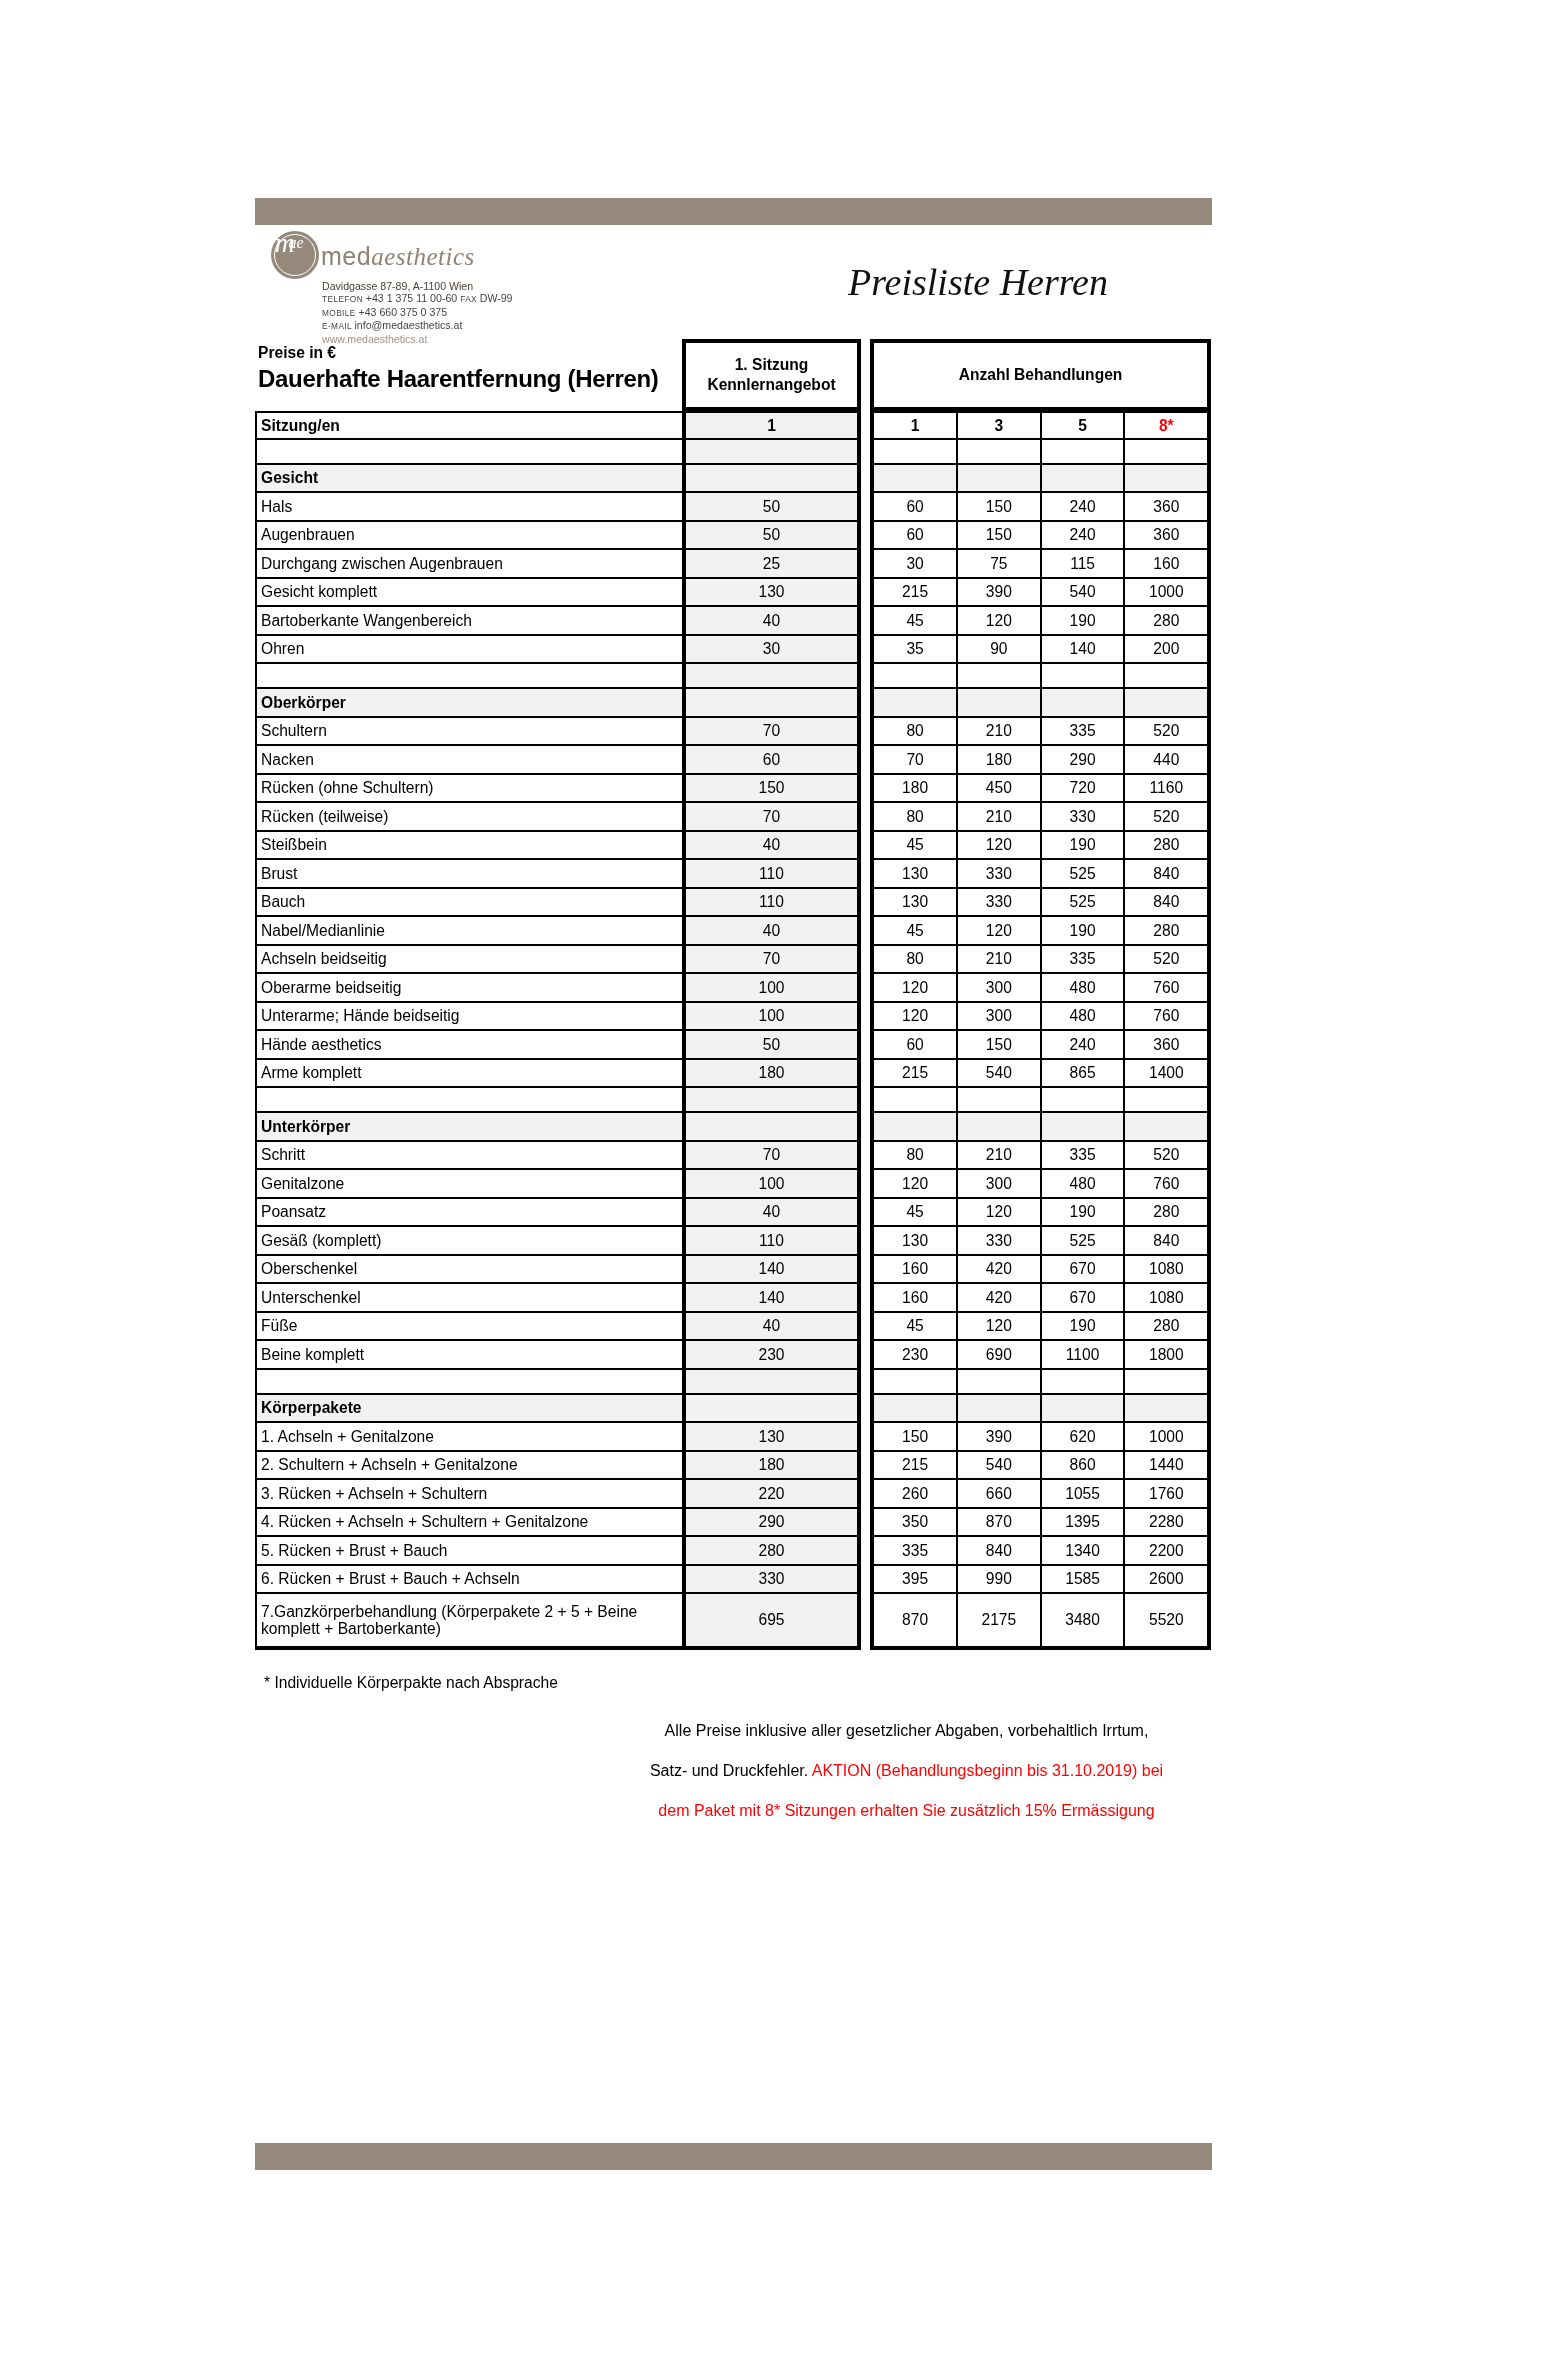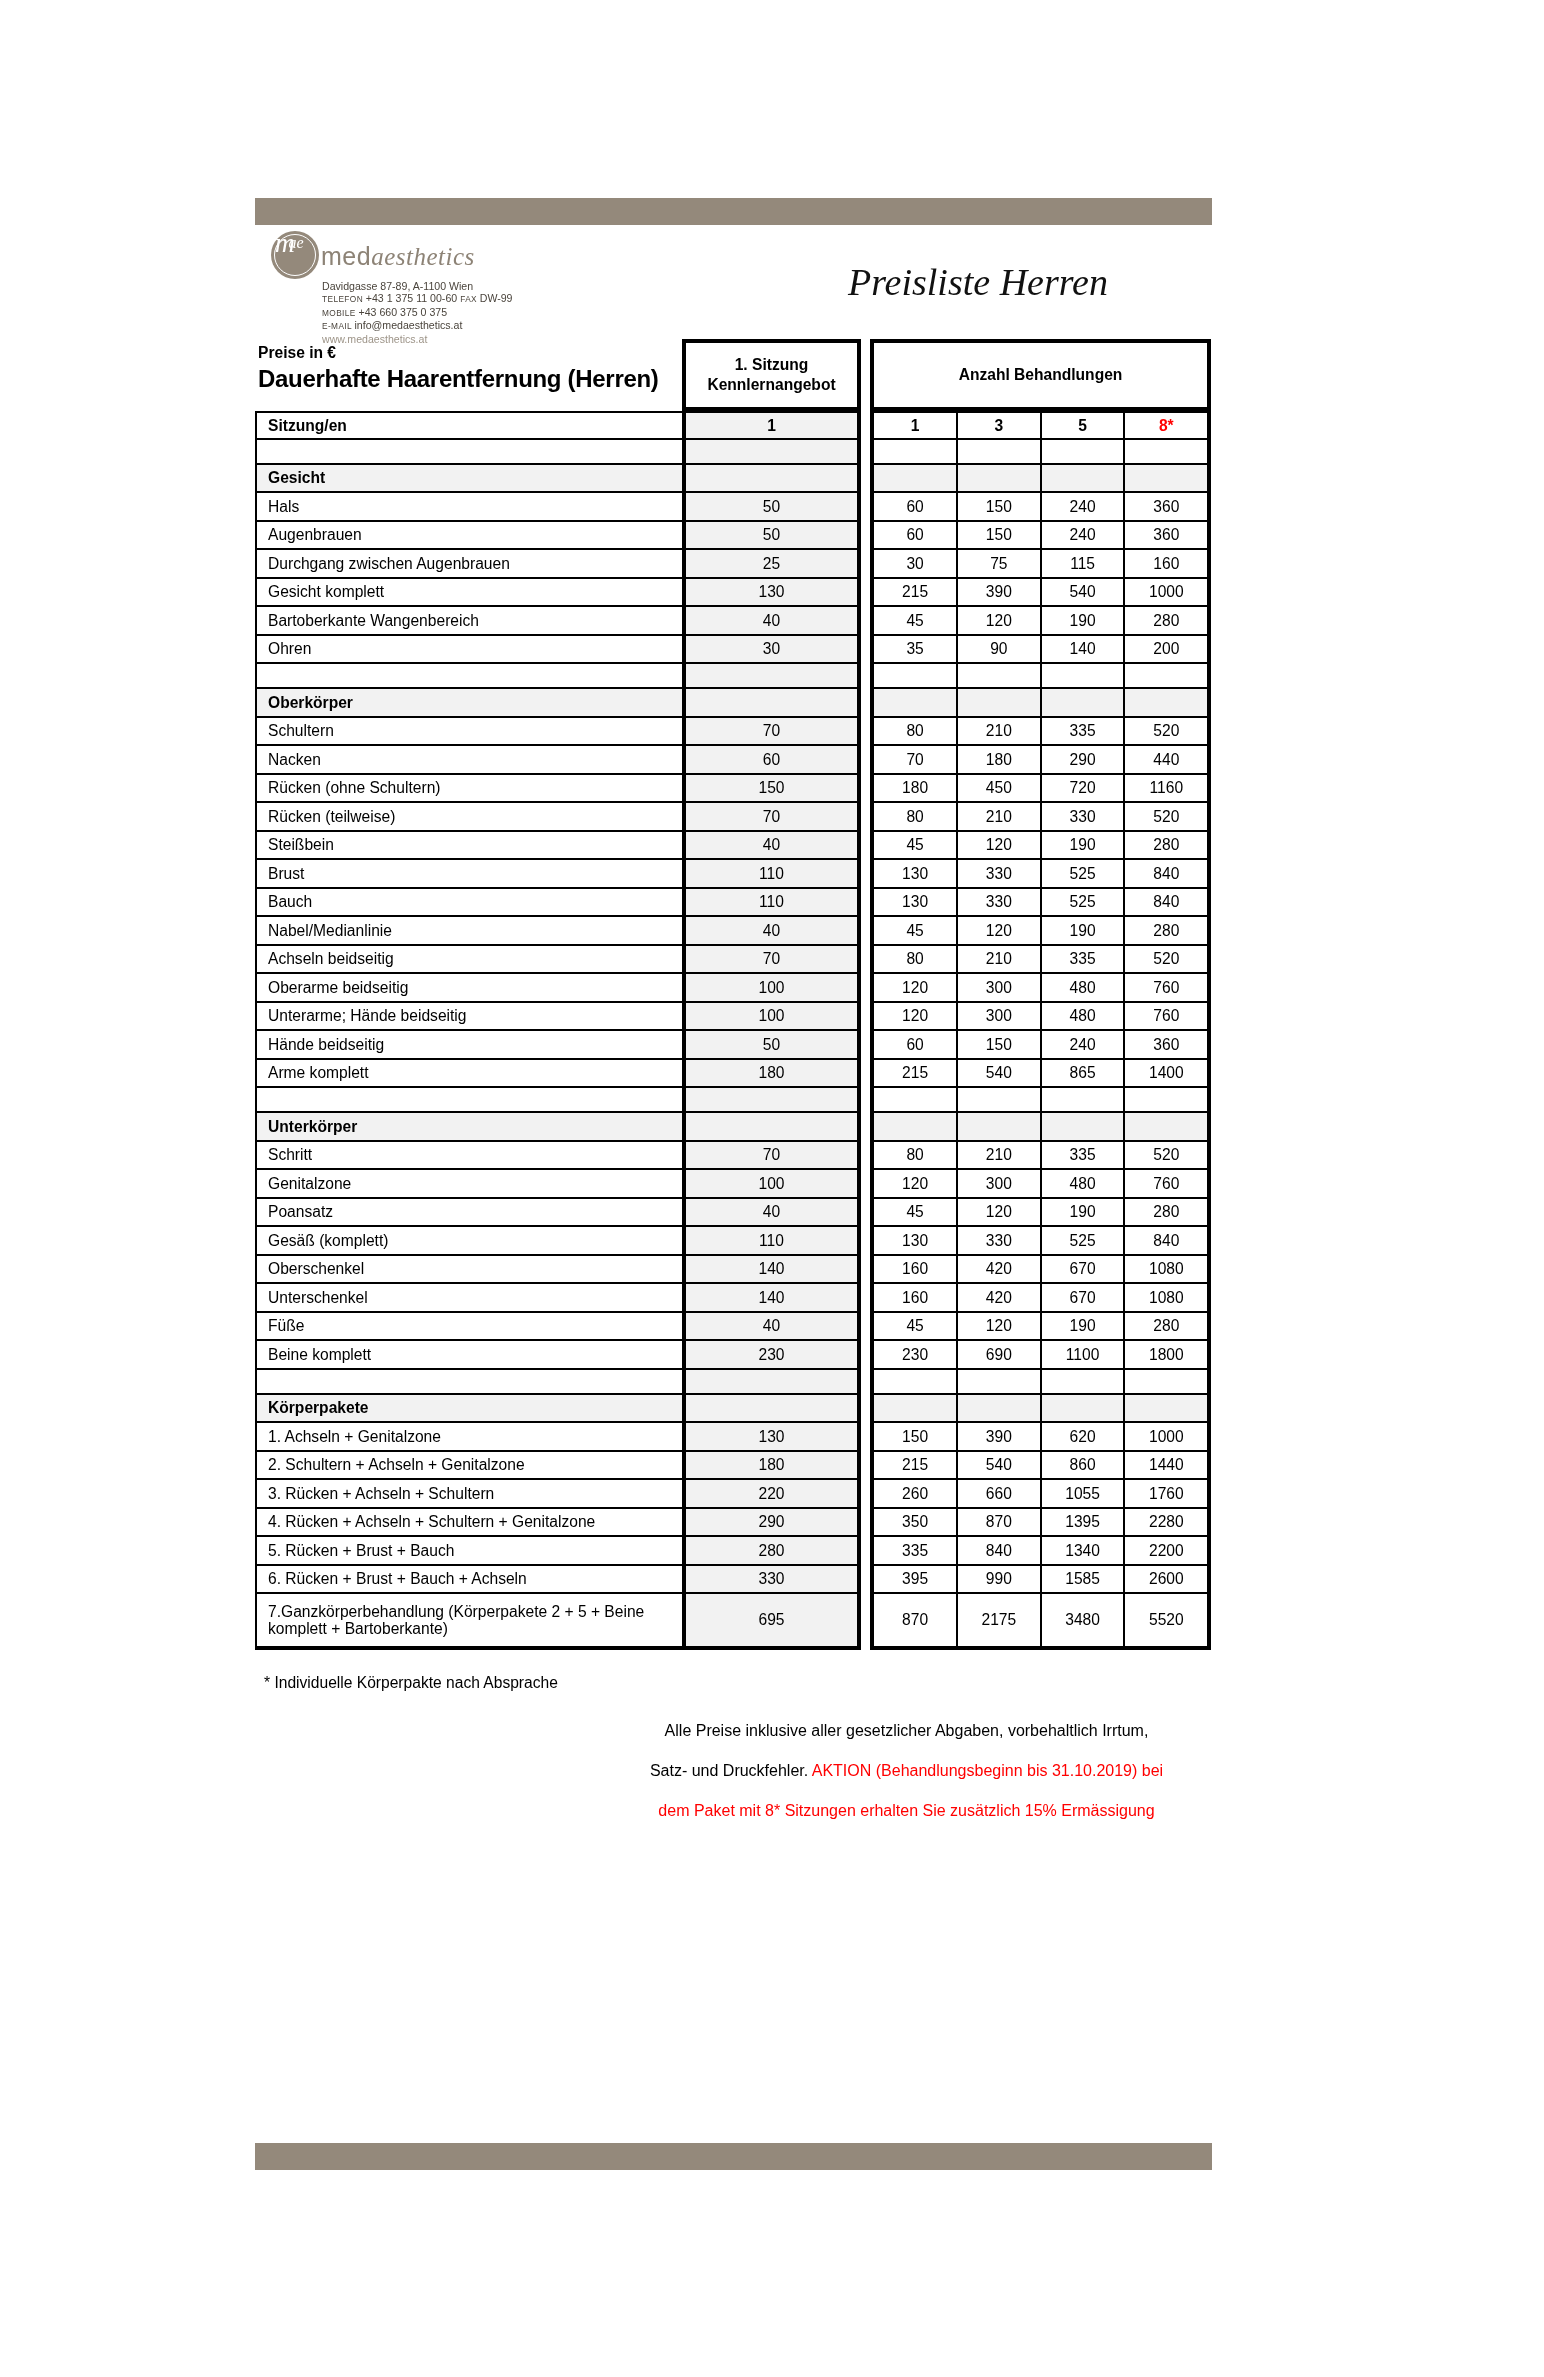--- a/index.html
+++ b/index.html
@@ -41,21 +41,21 @@
 
   .hbox{position:absolute;top:339px;height:72px;border:4.6px solid #000;background:#fff;
     display:flex;flex-direction:column;align-items:center;justify-content:center;
     font-size:15.6px;font-weight:bold;text-align:center;line-height:20px;}
   .hbox.intro-box{left:682px;width:179px;}
   .hbox.group-box{left:870px;width:341px;}
 
   .tbl{position:absolute;left:255px;top:411px;width:957px;}
   .row{display:flex;align-items:stretch;}
   .c{display:flex;align-items:center;font-size:15.6px;line-height:1.12;}
-  .c.label{width:427px;border-left:2.8px solid #000;border-bottom:2.8px solid #000;padding-left:11px;background:#fff;}
+  .c.label{width:427px;border-left:2.8px solid #000;border-bottom:2.8px solid #000;padding-left:4px;background:#fff;}
   .c.intro{width:179px;border-left:4.6px solid #000;border-right:4.6px solid #000;border-bottom:2.8px solid #000;
     background:var(--shade);justify-content:center;}
   .gapc{width:9.2px;background:#fff;}
   .grp{width:341px;display:flex;border-left:4.6px solid #000;border-right:4.6px solid #000;}
   .grp .p{flex:1;border-bottom:2.8px solid #000;justify-content:center;background:#fff;}
   .grp .p + .p{border-left:2.8px solid #000;}
 
   .row.session .c{height:28.5px;border-top:2.8px solid #000;font-weight:bold;}
   .row.spacer .c{height:25px;}
   .row.section .c{height:28.5px;background:var(--shade);}
@@ -341,21 +341,21 @@
           <div class="c intro">100</div>
           <div class="gapc"></div>
           <div class="grp">
             <div class="c p">120</div>
             <div class="c p">300</div>
             <div class="c p">480</div>
             <div class="c p">760</div>
           </div>
         </div>
         <div class="row data">
-          <div class="c label">Hände beidseitig</div>
+          <div class="c label">Hände aesthetics</div>
           <div class="c intro">50</div>
           <div class="gapc"></div>
           <div class="grp">
             <div class="c p">60</div>
             <div class="c p">150</div>
             <div class="c p">240</div>
             <div class="c p">360</div>
           </div>
         </div>
         <div class="row data">

